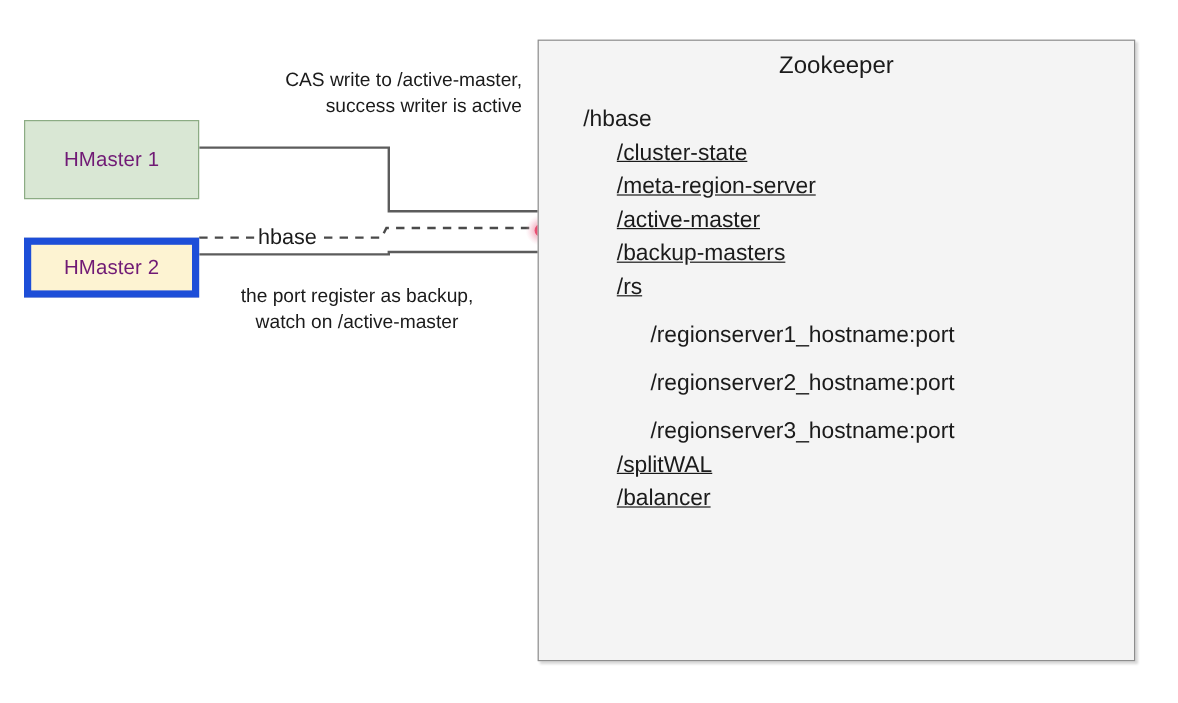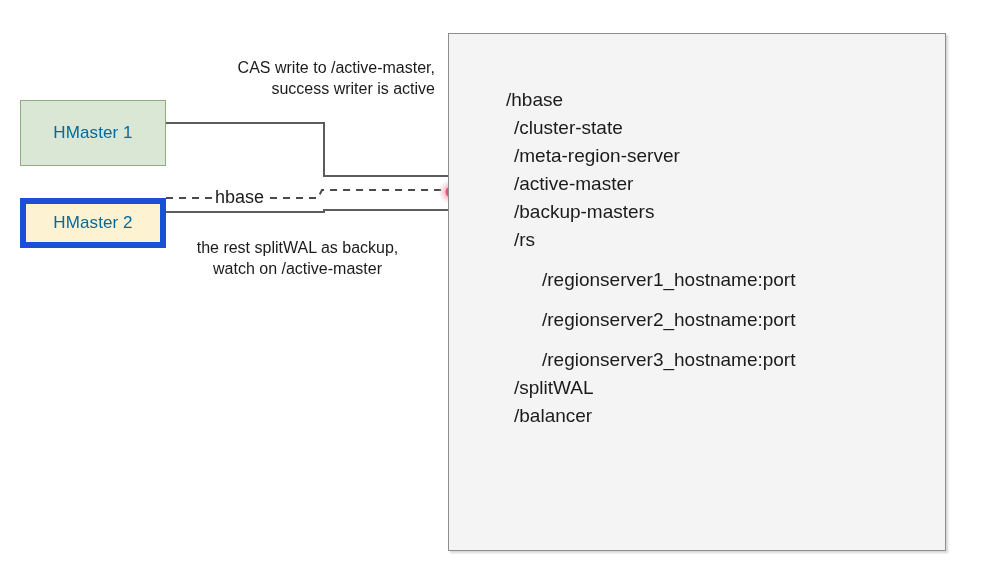--- a/index.html
+++ b/index.html
@@ -20,21 +20,21 @@
   }
 
   
   .node-box {
     position: absolute;
     box-sizing: border-box;
     display: flex;
     align-items: center;
     justify-content: center;
     font-size: 17px;
-    color: #0369a1;
+    color: #701a75;
     letter-spacing: 0.1px;
   }
   #hmaster1-box {
     left: 20px;
     top: 100px;
     width: 146px;
     height: 66px;
     background: #d9e7d4;
     border: 1px solid #8cac84;
   }
@@ -71,22 +71,22 @@
   #znode-tree {
     position: absolute;
     left: 37px;
     top: 52px;
     font-size: 19px;
     line-height: 28px;
     color: #1b1b1b;
     white-space: pre;
   }
   .znode-line { display: block; }
-  .lvl-1 { padding-left: 0px; margin-left: 20px; }
-  .lvl-2 { padding-left: 28px; }
+  .lvl-1 { padding-left: 0px; }
+  .lvl-2 { padding-left: 28px; text-decoration: underline; }
   .lvl-3 { padding-left: 56px; margin-top: 12px; }
 
   
   .caption {
     position: absolute;
     font-size: 16px;
     line-height: 21px;
     color: #1b1b1b;
     text-align: center;
     white-space: pre-line;
@@ -154,22 +154,23 @@
     <span>HMaster 1</span>
   </div>
 
   <div class="node-box" id="hmaster2-box">
     <span>HMaster 2</span>
   </div>
 
   <div class="caption" id="caption-cas">CAS write to /active-master,
 success writer is active</div>
 
-  <div class="caption" id="caption-backup">the rest splitWAL as backup,
+  <div class="caption" id="caption-backup">the port register as backup,
 watch on /active-master</div>
 
   <div id="watch-label">hbase</div>
 
   <div id="zookeeper-panel">
+    <div id="zookeeper-title">Zookeeper</div>
     <div id="znode-tree"><span class="znode-line lvl-1">/hbase</span><span class="znode-line lvl-2">/cluster-state</span><span class="znode-line lvl-2">/meta-region-server</span><span class="znode-line lvl-2">/active-master</span><span class="znode-line lvl-2">/backup-masters</span><span class="znode-line lvl-2">/rs</span><span class="znode-line lvl-3">/regionserver1_hostname:port</span><span class="znode-line lvl-3">/regionserver2_hostname:port</span><span class="znode-line lvl-3">/regionserver3_hostname:port</span><span class="znode-line lvl-2">/splitWAL</span><span class="znode-line lvl-2">/balancer</span></div>
   </div>
 
 </div>
 
 </body></html>

